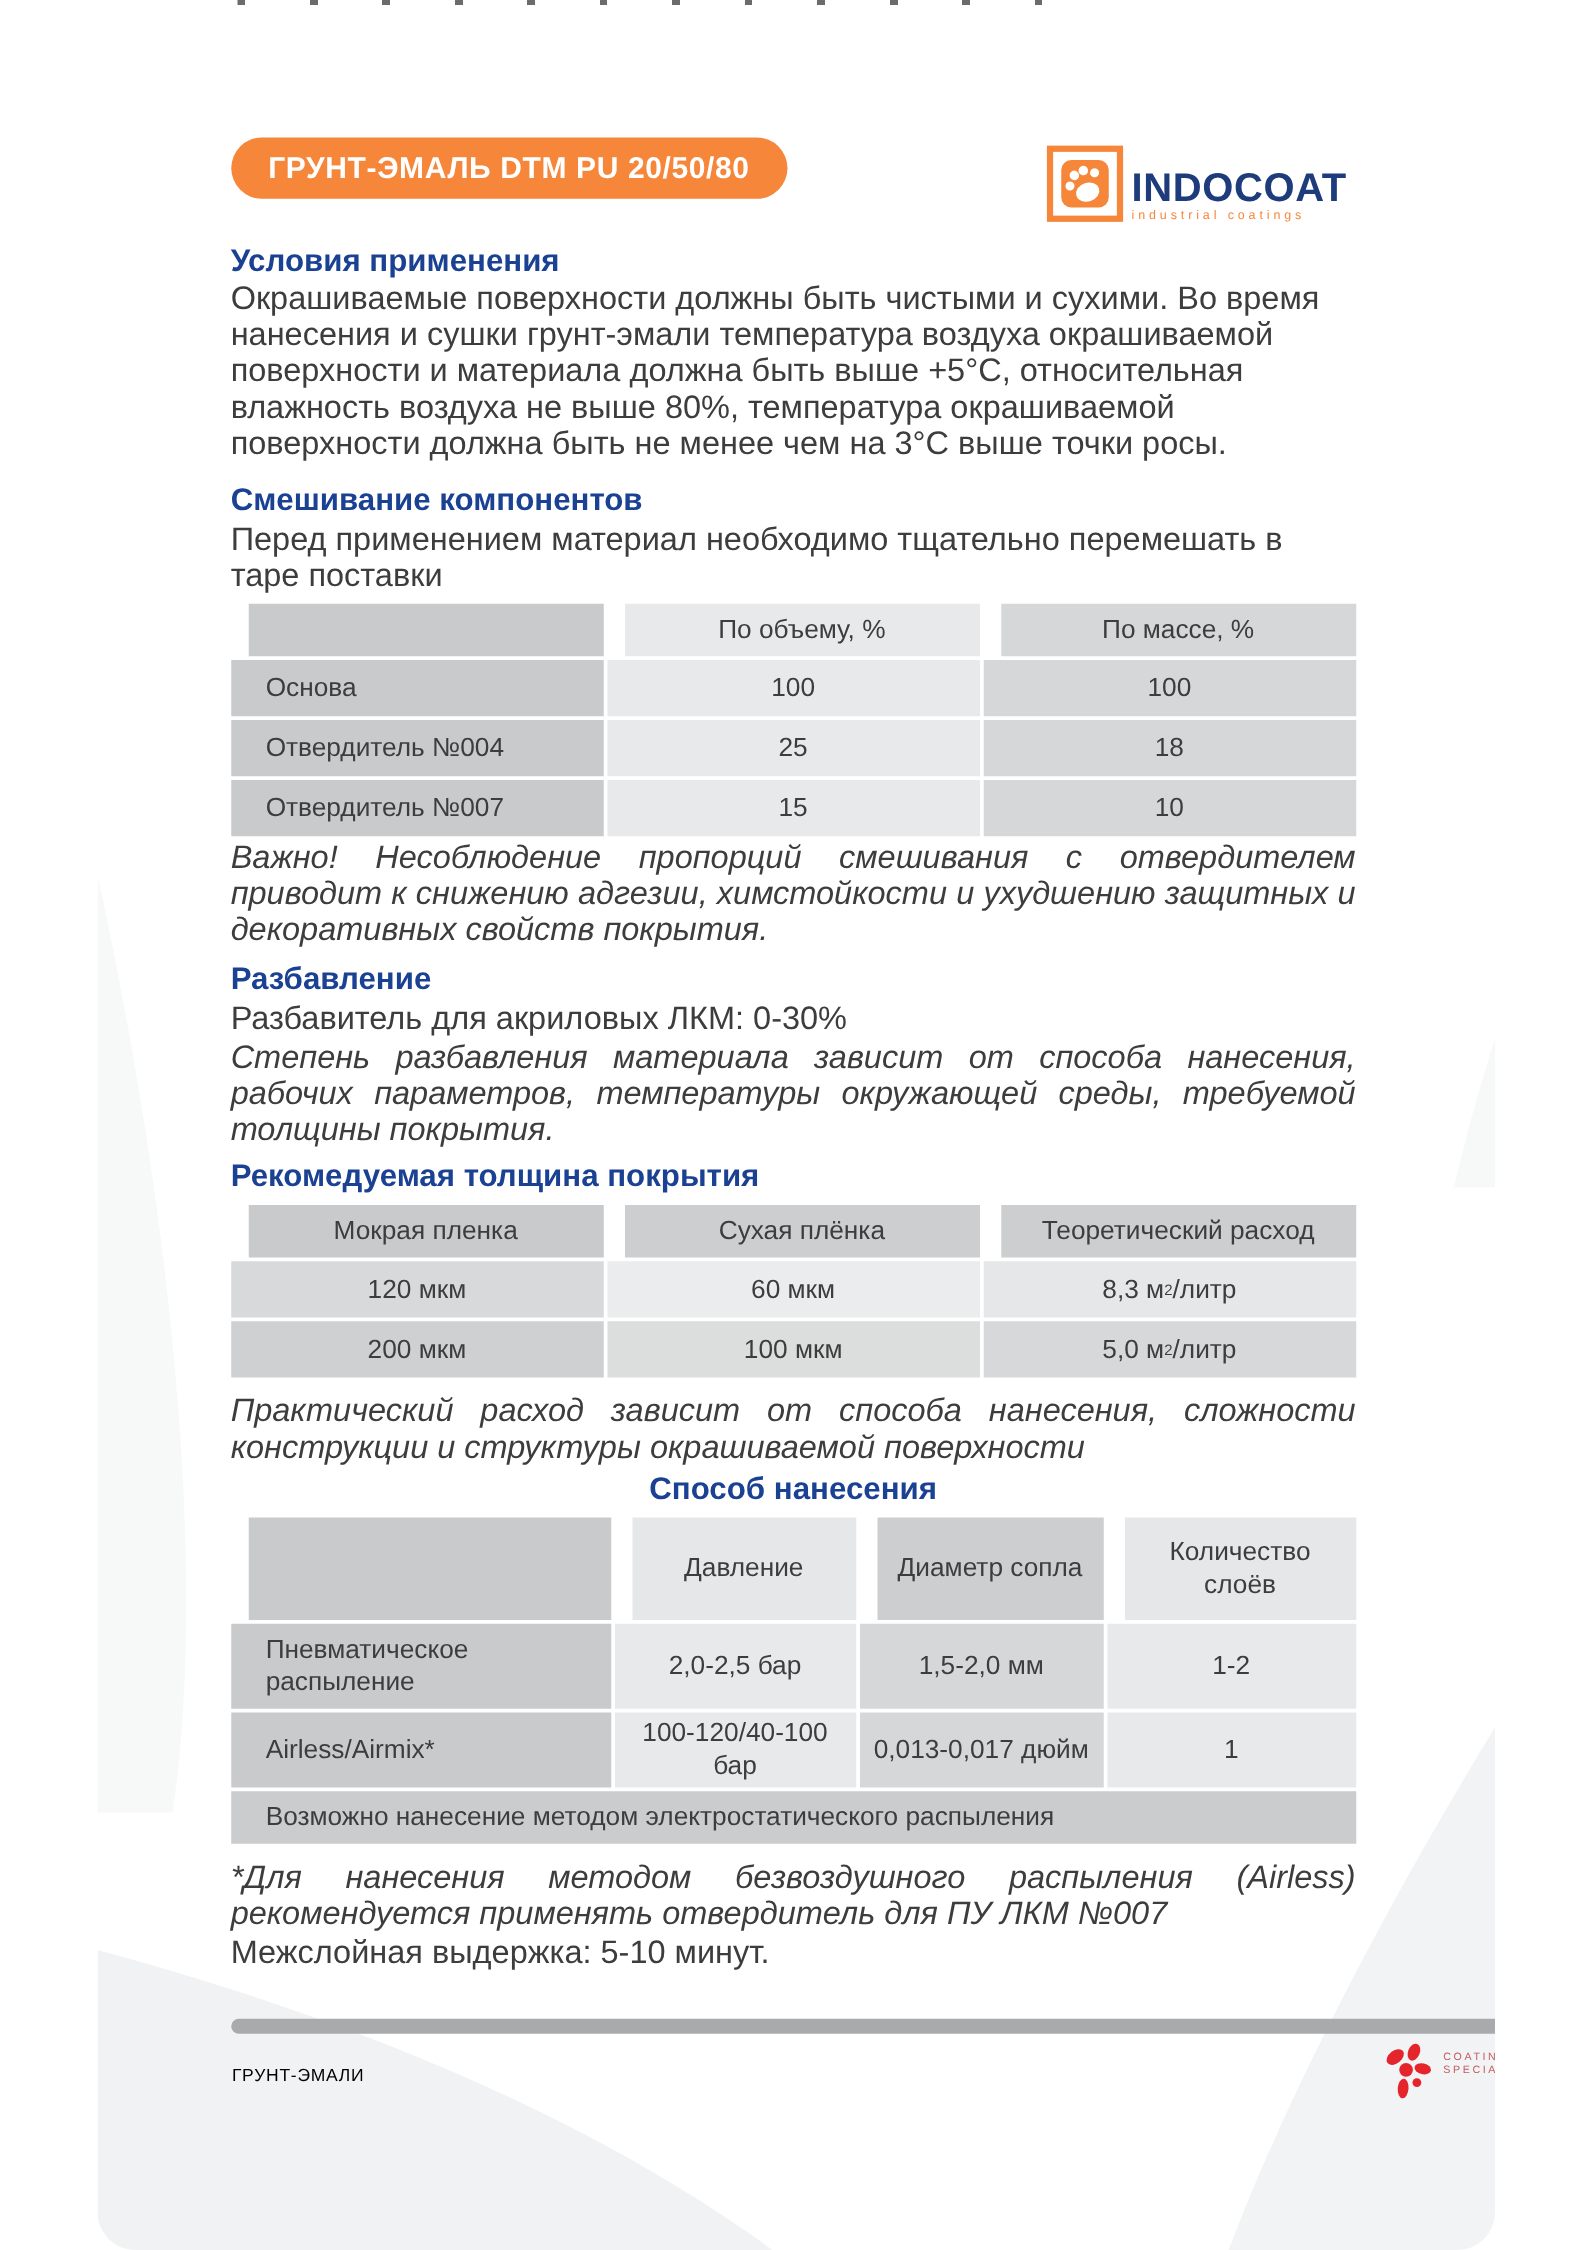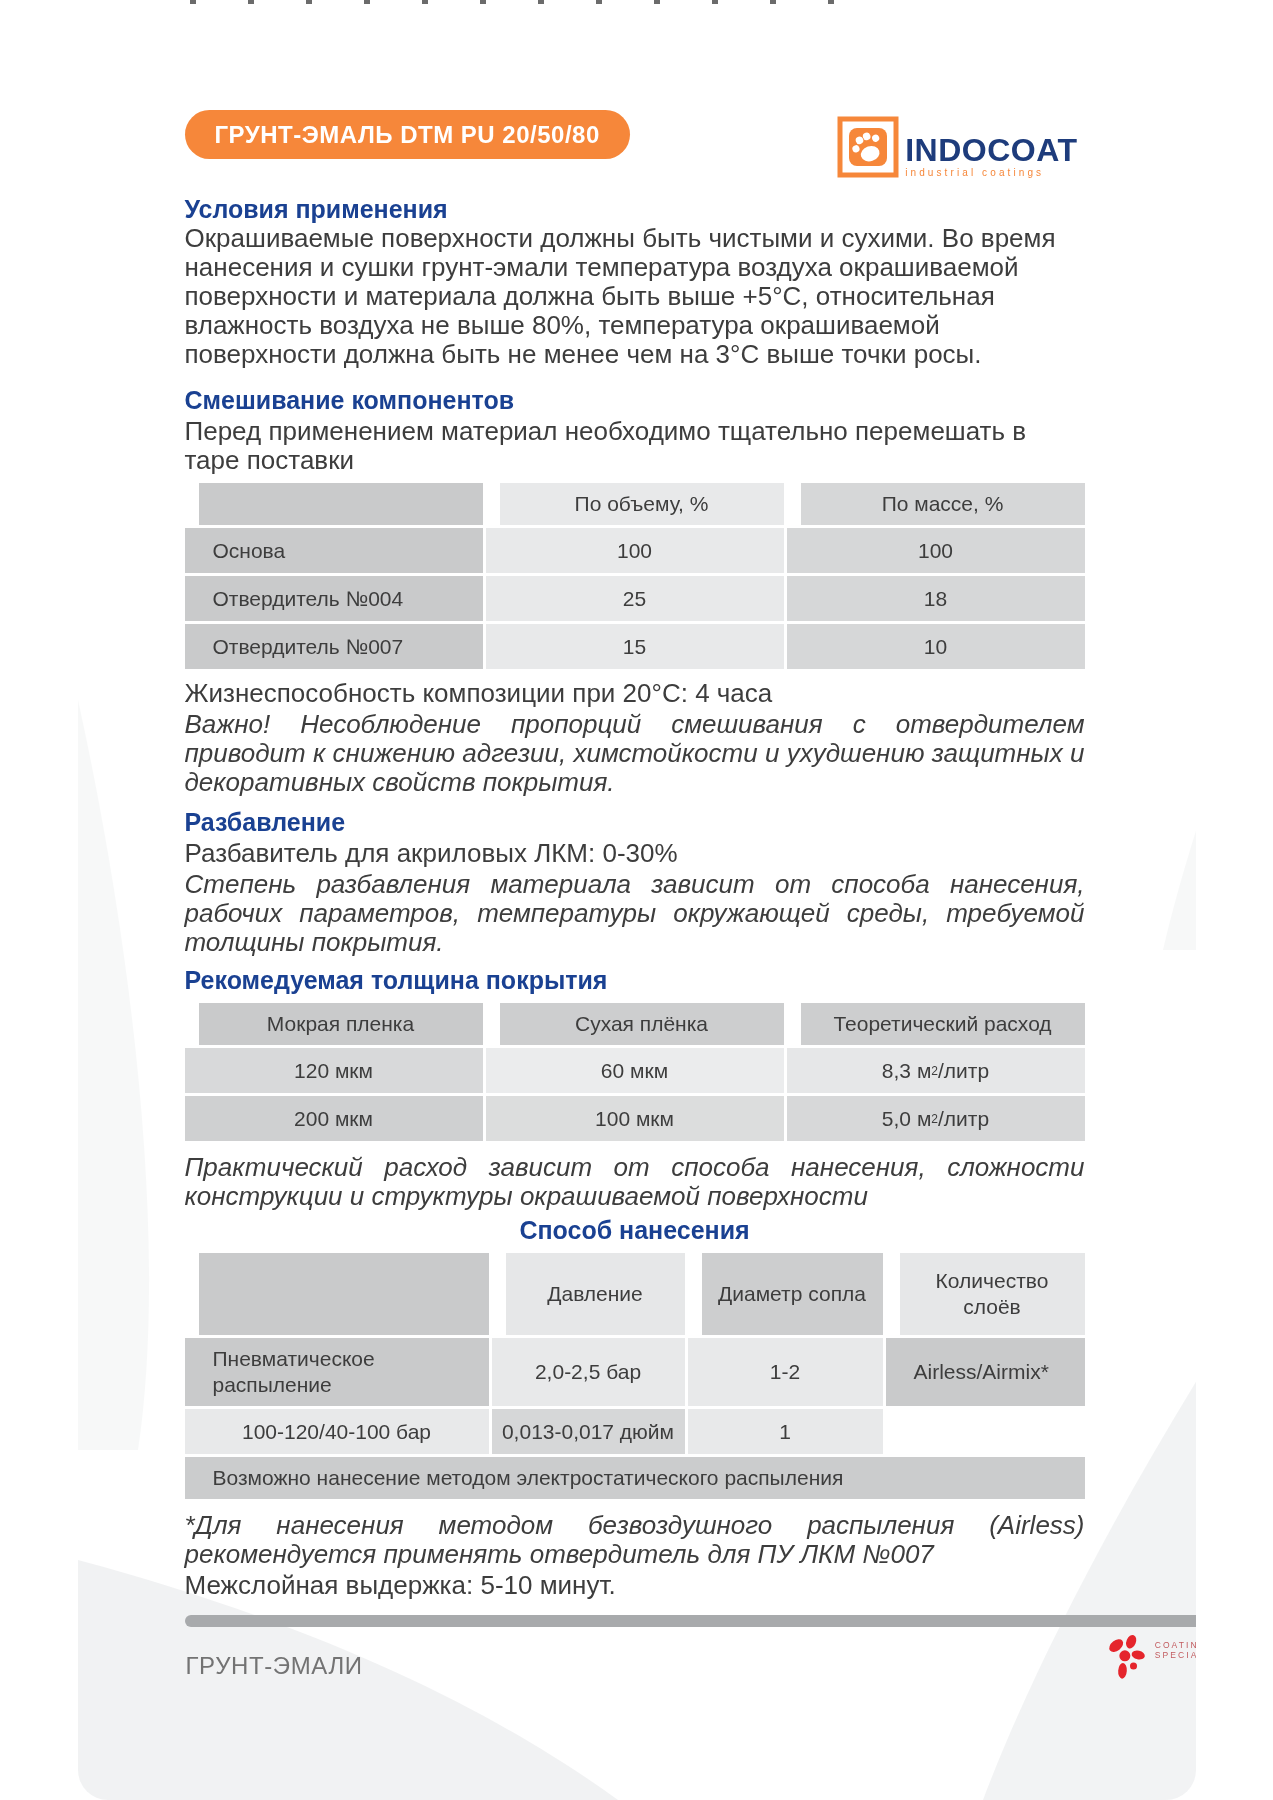--- a/index.html
+++ b/index.html
@@ -59,22 +59,22 @@
   sup.u2 { font-size:12px; line-height:0; vertical-align:6px; }
 
   .bg-a{background:#c9cacb}.bg-b{background:#e8e9ea}.bg-c{background:#d6d7d8}
   .bg-d{background:#cdcecf}.bg-e{background:#d8d9da}.bg-f{background:#ebeced}
   .bg-g{background:#e6e7e8}.bg-h{background:#cfd0d1}.bg-i{background:#dcdddd}
   .bg-j{background:#d7d8d9}.bg-k{background:#cbcccd}
 
   
   .divider-bar { position:absolute; left:107px; top:1615px; width:1063px; height:12px;
                  border-radius:6px; background:#a8aaac; z-index:1; }
-  .footer-cat { position:absolute; left:108px; top:1652px; font-size:24px;
-                letter-spacing:.6px; color:#737373; z-index:1;text-align:center; }
+  .footer-cat { position:absolute; left:108px; top:1652px; font-size:14px;
+                letter-spacing:.6px; color:#000000; z-index:1;text-align:center; }
   .ecopol { position:absolute; left:1028px; top:1628px; display:flex; align-items:center; z-index:1; }
   .eco-text { display:flex; flex-direction:row; align-items:flex-start; margin-left:2px; }
   .eco-tag { font-size:8.5px; letter-spacing:2.1px; color:#c25b5f; margin-bottom:-2px; }
   .eco-name { font-size:37px; font-weight:700; letter-spacing:-1px; line-height:38px; color:#1d1d1b; }
   .eco-name .red { color:#e5252c; }
 </style>
 </head>
 <body>
 
 <div class="page">
@@ -130,21 +130,20 @@
 
       <div class="cell left bg-a">Отвердитель №004</div>
       <div class="cell bg-b">25</div>
       <div class="cell bg-c">18</div>
 
       <div class="cell left bg-a">Отвердитель №007</div>
       <div class="cell bg-b">15</div>
       <div class="cell bg-c">10</div>
     </div>
 
-    <p class="body mt10">Жизнеспособность композиции при 20°С: 4 часа</p>
     <p class="body it just warn mt2">Важно! Несоблюдение пропорций смешивания с отвердителем приводит к снижению адгезии, химстойкости и ухудшению защитных и декоративных свойств покрытия.</p>
 
     <h2 class="h-dilution">Разбавление</h2>
     <p class="body thinner-line mt2">Разбавитель для акриловых ЛКМ: 0-30%</p>
     <p class="body it just mt2">Степень разбавления материала зависит от способа нанесения, рабочих параметров, температуры окружающей среды, требуемой толщины покрытия.</p>
 
     <h2 class="h-thickness">Рекомедуемая толщина покрытия</h2>
 
     <div class="grid t3">
       <div class="cell hdr bg-a">Мокрая пленка</div>
@@ -173,20 +172,21 @@
     <h2 class="h-application">Способ нанесения</h2>
 
     <div class="grid t4">
       <div class="cell hdr left bg-a"></div>
       <div class="cell hdr bg-g">Давление</div>
       <div class="cell hdr bg-d">Диаметр сопла</div>
       <div class="cell hdr bg-g">Количество слоёв</div>
 
       <div class="cell tall left bg-a">Пневматическое распыление</div>
       <div class="cell tall bg-b">2,0-2,5 бар</div>
+      <div class="cell tall bg-c">1,5-2,0 мм</div>
       <div class="cell tall bg-b">1-2</div>
 
       <div class="cell left bg-a">Airless/Airmix*</div>
       <div class="cell bg-b">100-120/40-100 бар</div>
       <div class="cell bg-c">0,013-0,017 дюйм</div>
       <div class="cell bg-b">1</div>
 
       <div class="cell merged left bg-k">Возможно нанесение методом электростатического распыления</div>
     </div>
 

